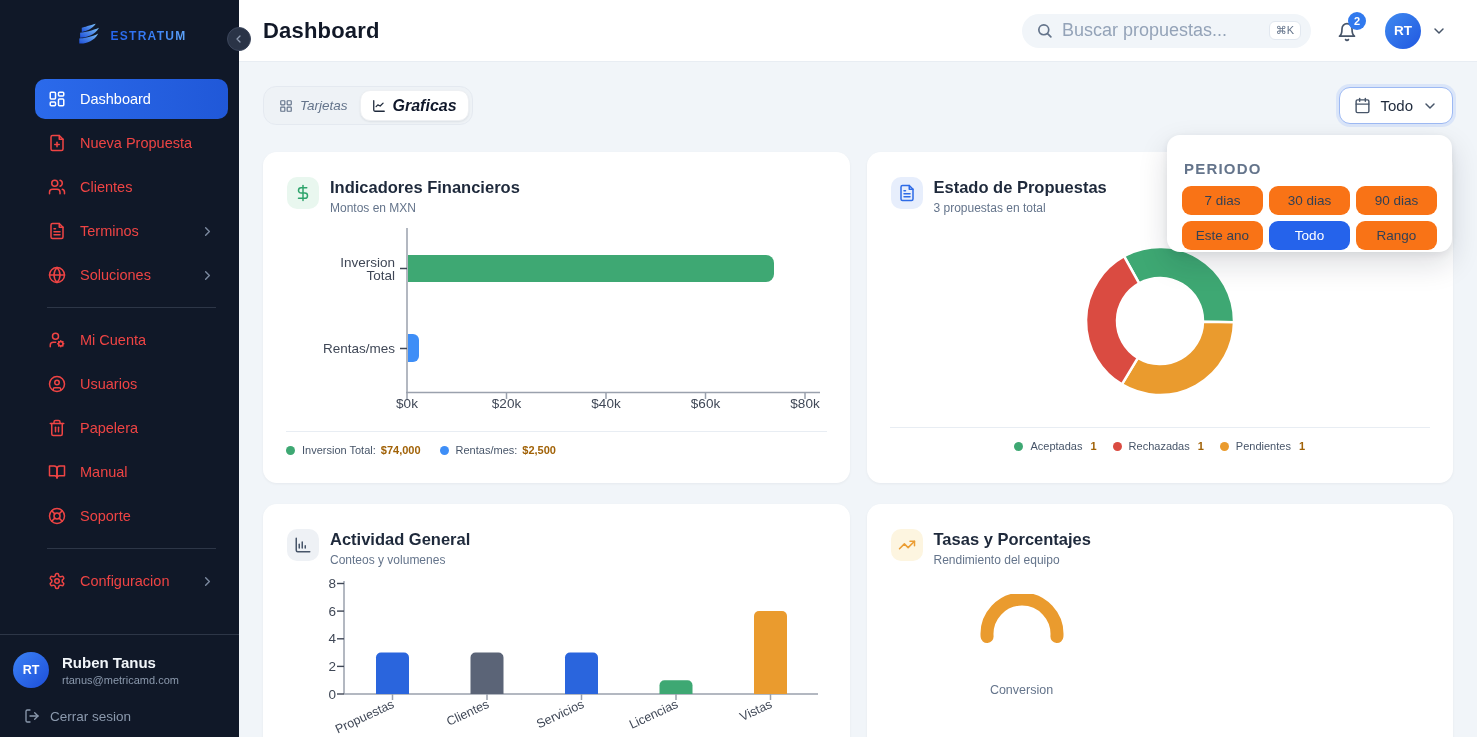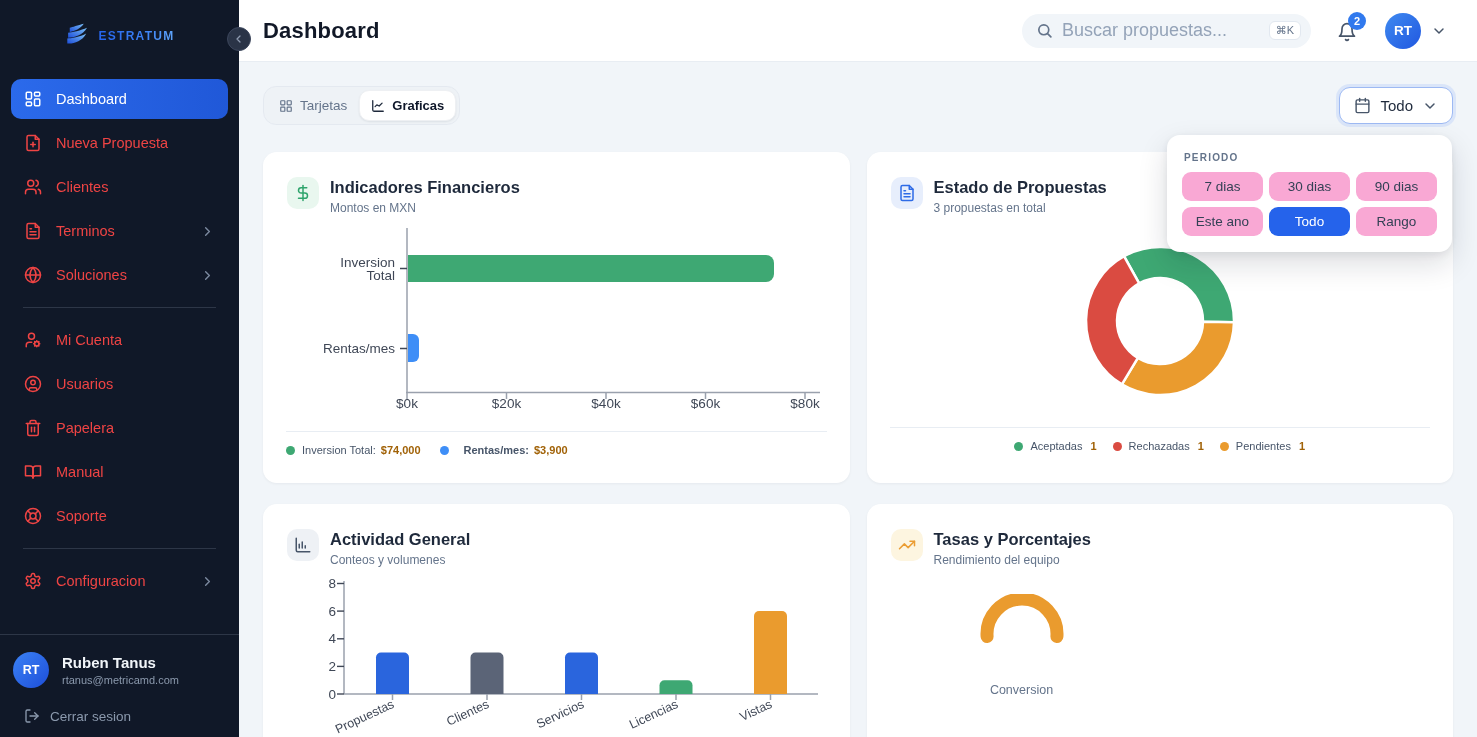--- a/index.html
+++ b/index.html
@@ -1,17 +1,17 @@
 <!DOCTYPE html>
 <html><head>
 <meta charset="utf-8">
 <style>
 * { margin:0; padding:0; box-sizing:border-box; }
 html,body { width:1477px; height:737px; overflow:hidden; font-family:"Liberation Sans", sans-serif; background:#f1f5f9; }
-.sb { position:fixed; left:0; top:0; width:239px; height:737px; background:#101828; z-index:5; }
+.sb { position:fixed; left:0; top:0; width:239px; height:737px; background:#101828; z-index:5;padding-left:24px; }
 .logo { display:flex; align-items:center; justify-content:center; gap:6px; height:72px; }
 .logoword { font-size:12px; font-weight:700; letter-spacing:1.3px; background:linear-gradient(90deg,#2563eb,#3b82f6 60%,#60a5fa); -webkit-background-clip:text; background-clip:text; color:transparent; }
 .collapse { position:fixed; left:227px; top:27px; width:24px; height:24px; border-radius:50%; background:#2a3447; border:1px solid #3c465c; z-index:9; display:flex; align-items:center; justify-content:center; }
 .nav { padding:7px 11px 0 11px; }
 .item { display:flex; align-items:center; gap:14px; height:40px; padding:0 13px; margin-bottom:4px; border-radius:10px; color:#ef4444; font-size:14.5px; }
 .item svg { flex:0 0 auto; }
 .item.active { background:linear-gradient(90deg,#2b6aeb,#2058d8); color:#fff; }
 .item .chev { margin-left:auto; color:#7c8aa0; }
 .sbdiv { border-top:1px solid rgba(148,163,184,.22); margin:12px 12px; }
 .sbuser { position:absolute; left:0; right:0; bottom:0; border-top:1px solid rgba(148,163,184,.22); padding:17px 13px 13px 13px; }
@@ -25,38 +25,38 @@
 .hright { margin-left:auto; display:flex; align-items:center; }
 .search { width:289px; height:34px; background:#f1f5f9; border-radius:17px; display:flex; align-items:center; padding:0 10px 0 14px; color:#94a3b8; }
 .search .ph { font-size:18px; margin-left:9px; }
 .kbd { margin-left:auto; background:#fff; border:1px solid #e2e8f0; border-radius:6px; font-size:11px; color:#64748b; padding:2px 6px; }
 .bell { position:relative; margin-left:26px; color:#475569; width:20px; height:20px; margin-top:3px; }
 .bellbadge { position:absolute; top:-10px; right:-9px; width:18px; height:18px; border-radius:50%; background:#3079ee; color:#fff; font-size:11px; font-weight:700; display:flex; align-items:center; justify-content:center; }
 .avatar34 { width:36px; height:36px; border-radius:50%; background:linear-gradient(135deg,#3f8af0,#2057e0); color:#fff; font-size:13.5px; font-weight:700; display:flex; align-items:center; justify-content:center; margin-left:28px; }
 .hchev { margin-left:10px; color:#475569; }
 .content { padding:24px; }
 .toolbar { display:flex; align-items:center; height:39px; }
-.toggle { display:flex; align-items:flex-end; background:#eef2f6; border:1px solid #e4e9f0; border-radius:13px; padding:3px; height:39px; }
+.toggle { display:flex; align-items:flex-end; background:#eef2f6; border:1px solid #e4e9f0; border-radius:13px; padding:3px; height:39px;font-style:italic; }
 .tbtn { display:flex; align-items:center; gap:7px; font-size:13.5px; color:#64748b; padding:0 12px; height:31px; border-radius:10px; }
-.tbtn.on { background:#fff; color:#0f172a; font-weight:700; font-size:13px; box-shadow:0 1px 2px rgba(15,23,42,.08); border:1px solid #eef0f3; padding:0 11px; }
+.tbtn.on { background:#fff; color:#0f172a; font-weight:700; font-size:16px; box-shadow:0 1px 2px rgba(15,23,42,.08); border:1px solid #eef0f3; padding:0 11px; }
 .todobtn { margin-left:auto; display:flex; align-items:center; gap:9px; background:#fff; border:1.5px solid #9db9f3; box-shadow:0 0 0 3px rgba(191,211,248,.45); border-radius:11px; height:37px; padding:0 14px; font-size:15px; color:#1e293b; font-weight:500; }
 .grid { display:grid; grid-template-columns:1fr 1fr; gap:21px 17px; margin-top:27px; }
 .card { background:#fff; border-radius:14px; box-shadow:0 1px 3px rgba(15,23,42,.05); position:relative; height:331px; }
 .chead { display:flex; align-items:flex-start; gap:11px; padding:25px 24px 0 24px; }
 .cicon { width:32px; height:32px; border-radius:10px; display:flex; align-items:center; justify-content:center; }
 .ctitle { font-size:16.5px; font-weight:700; color:#1e293b; padding-top:1px; }
 .csub { font-size:12px; color:#64748b; margin-top:4px; }
 .cdiv { position:absolute; left:23px; right:23px; border-top:1px solid #e8edf3; }
 .legend { position:absolute; display:flex; align-items:center; font-size:11px; color:#475569; }
 .dot { width:9px; height:9px; border-radius:50%; display:inline-block; }
 .bold { font-weight:700; color:#a16207; }
 .dropdown { position:fixed; left:1167px; top:135px; width:285px; height:117px; background:#fff; border-radius:13px; box-shadow:0 12px 30px rgba(15,23,42,.14), 0 2px 8px rgba(15,23,42,.08); z-index:20; padding:13px 15px; }
-.plabel { font-size:10px; font-weight:700; color:#64748b; letter-spacing:1.2px; margin:4px 0 9px 2px; }
+.plabel { font-size:15px; font-weight:700; color:#64748b; letter-spacing:1.2px; margin:12px 0 9px 2px; }
 .prow { display:flex; gap:6px; margin-bottom:6px; }
-.pbtn { width:81px; height:29px; border-radius:9px; background:#f9a8d4; color:#334155; font-size:13.5px; display:flex; align-items:center; justify-content:center; }
+.pbtn { width:81px; height:29px; border-radius:9px; background:#f97316; color:#334155; font-size:13.5px; display:flex; align-items:center; justify-content:center; }
 .pbtn.on { background:#2563eb; color:#fff; }
 svg { display:block; }
 </style>
 </head>
 <body>
 <aside class="sb">
   <div class="logo">
     <svg width="28" height="28" viewBox="0 0 34 34">
       <defs>
           <linearGradient id="lg1" x1="0" y1="1" x2="1" y2="0">
@@ -312,22 +312,22 @@
 <text x="343" y="184" text-anchor="middle" font-size="13.5" fill="#3f4756">$40k</text>
 <text x="442.5" y="184" text-anchor="middle" font-size="13.5" fill="#3f4756">$60k</text>
 <text x="542" y="184" text-anchor="middle" font-size="13.5" fill="#3f4756">$80k</text>
 </svg>
         <div class="cdiv" style="top:279px;"></div>
         <div class="legend" style="left:23px; top:292px;">
           <span class="dot" style="background:#3ea873"></span>
             <span style="margin-left:7px;">Inversion Total:</span>
             <span class="bold" style="margin-left:5px;">$74,000</span>
           <span class="dot" style="background:#3e8ef7; margin-left:19px;"></span>
-            <span style="margin-left:15px;font-weight:bold;">Rentas/mes:</span>
-            <span class="bold" style="margin-left:5px;">$3,900</span>
+            <span style="margin-left:7px;">Rentas/mes:</span>
+            <span class="bold" style="margin-left:5px;">$2,500</span>
         </div>
       </div>
       <div class="card" id="card2">
         <div class="chead">
           <div class="cicon" style="background:#e7eefc;color:#2e6be6;">
               <svg width="18" height="18" viewBox="0 0 24 24" fill="none" stroke="currentColor" stroke-width="2" stroke-linecap="round" stroke-linejoin="round">
                 <path d="M15 2H6a2 2 0 0 0-2 2v16a2 2 0 0 0 2 2h12a2 2 0 0 0 2-2V7Z"></path>
                 <path d="M15 2v5h5"></path>
                 <path d="M10 9H8"></path>
                 <path d="M16 13H8"></path>

